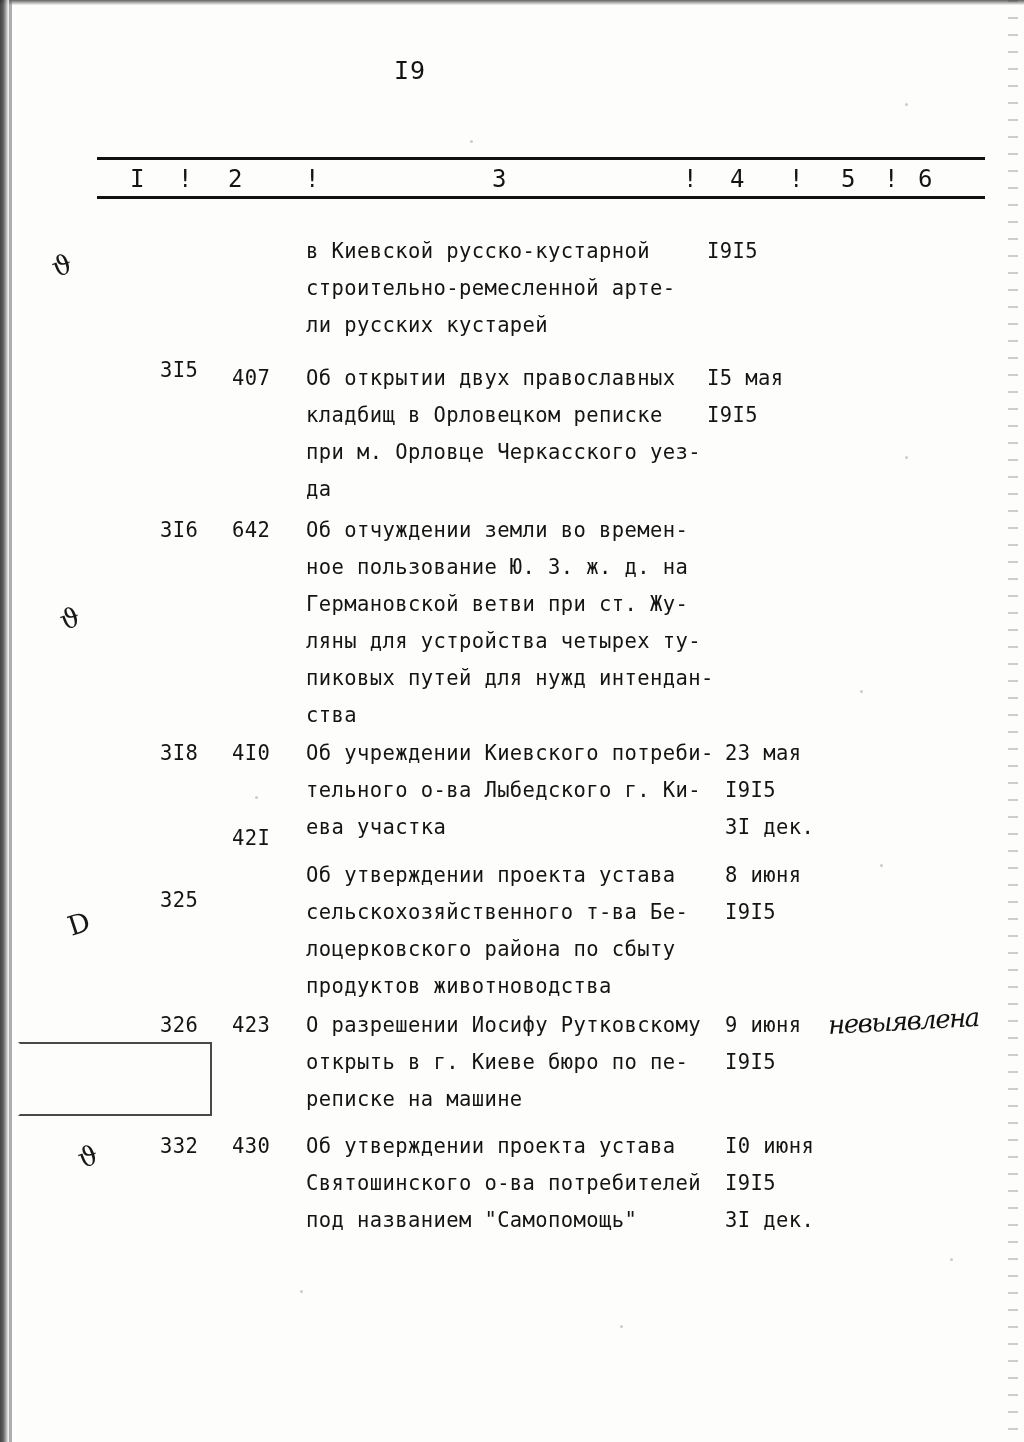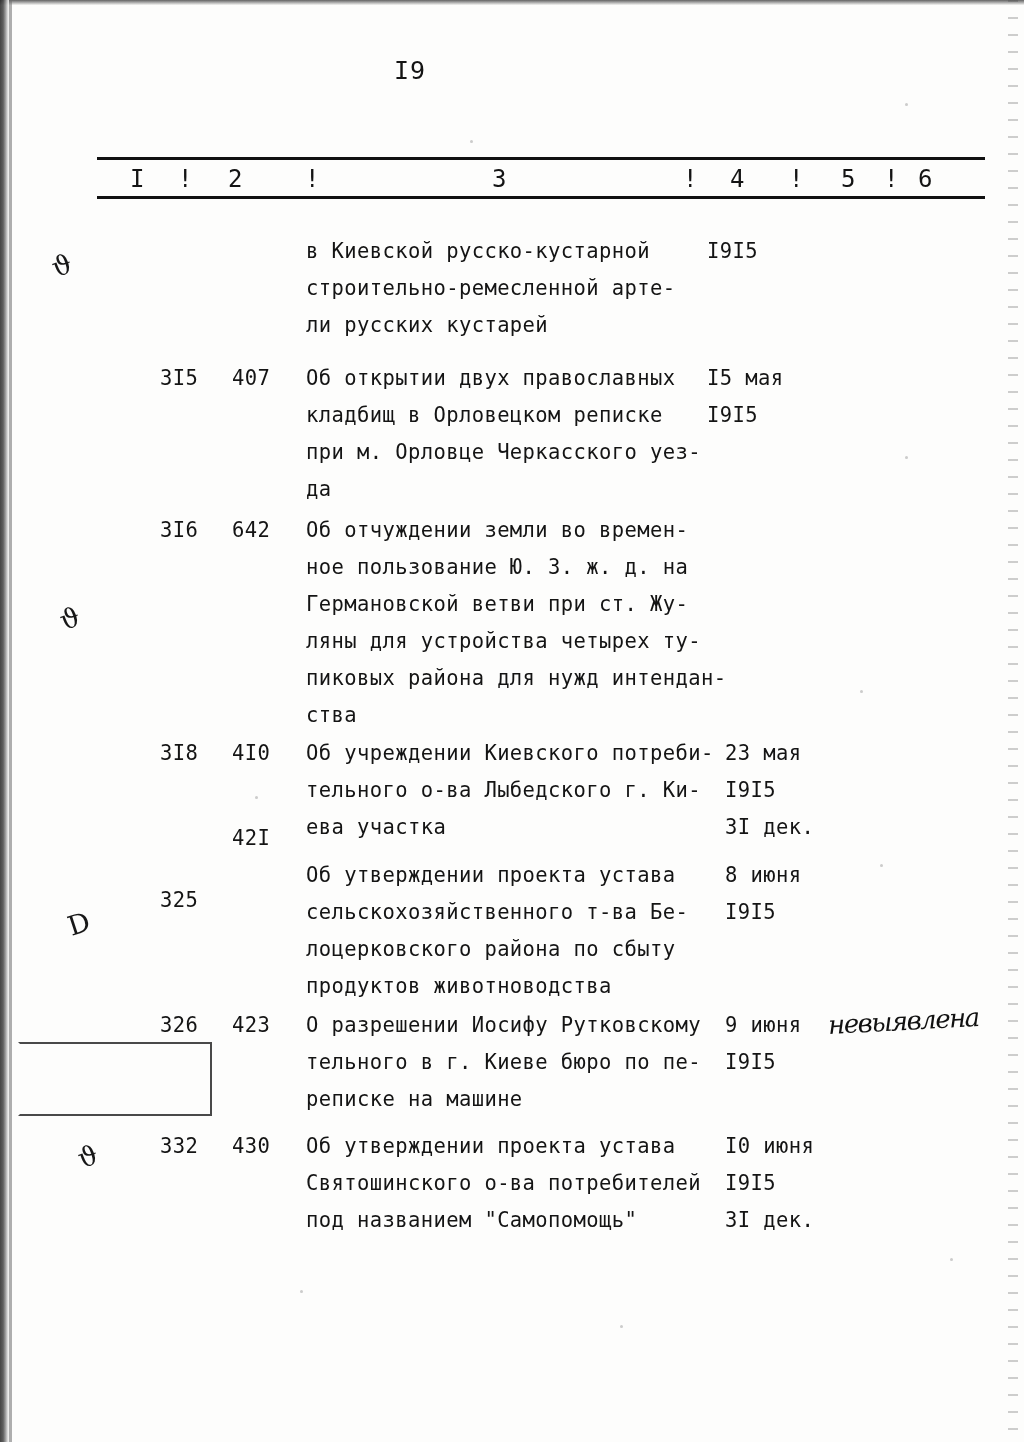--- a/index.html
+++ b/index.html
@@ -156,38 +156,38 @@
   <div class="colhead" style="left:918px">6</div>
 
   <div class="row">
     <div class="cell c-title" style="top:233px">в Киевской русско-кустарной
 строительно-ремесленной арте-
 ли русских кустарей</div>
     <div class="cell c-date" style="top:233px">I9I5</div>
   </div>
 
   <div class="row">
-    <div class="cell c-num1" style="top:360px">3I5</div>
+    <div class="cell c-num1" style="top:352px">3I5</div>
     <div class="cell c-num2" style="top:360px">407</div>
     <div class="cell c-title" style="top:360px">Об открытии двух православных
 кладбищ в Орловецком реписке
 при м. Орловце Черкасского уез-
 да</div>
     <div class="cell c-date" style="top:360px">I5 мая
 I9I5</div>
   </div>
 
   <div class="row">
     <div class="cell c-num1" style="top:512px">3I6</div>
     <div class="cell c-num2" style="top:512px">642</div>
     <div class="cell c-title" style="top:512px">Об отчуждении земли во времен-
 ное пользование Ю. З. ж. д. на
 Германовской ветви при ст. Жу-
 ляны для устройства четырех ту-
-пиковых района для нужд интендан-
+пиковых путей для нужд интендан-
 ства</div>
   </div>
 
   <div class="row">
     <div class="cell c-num1" style="top:735px">3I8</div>
     <div class="cell c-num2" style="top:735px">4I0</div>
     <div class="cell c-title" style="top:735px">Об учреждении Киевского потреби-
 тельного о-ва Лыбедского г. Ки-
 ева участка</div>
     <div class="cell c-date-wide" style="top:735px">23 мая
@@ -203,21 +203,21 @@
 лоцерковского района по сбыту
 продуктов животноводства</div>
     <div class="cell c-date-wide" style="top:857px">8 июня
 I9I5</div>
   </div>
 
   <div class="row">
     <div class="cell c-num1" style="top:1007px">326</div>
     <div class="cell c-num2" style="top:1007px">423</div>
     <div class="cell c-title" style="top:1007px">О разрешении Иосифу Рутковскому
-тельного в г. Киеве бюро по пе-
+открыть в г. Киеве бюро по пе-
 реписке на машине</div>
     <div class="cell c-date-wide" style="top:1007px">9 июня
 I9I5</div>
   </div>
 
   <div class="row">
     <div class="cell c-num1" style="top:1128px">332</div>
     <div class="cell c-num2" style="top:1128px">430</div>
     <div class="cell c-title" style="top:1128px">Об утверждении проекта устава
 Святошинского о-ва потребителей

